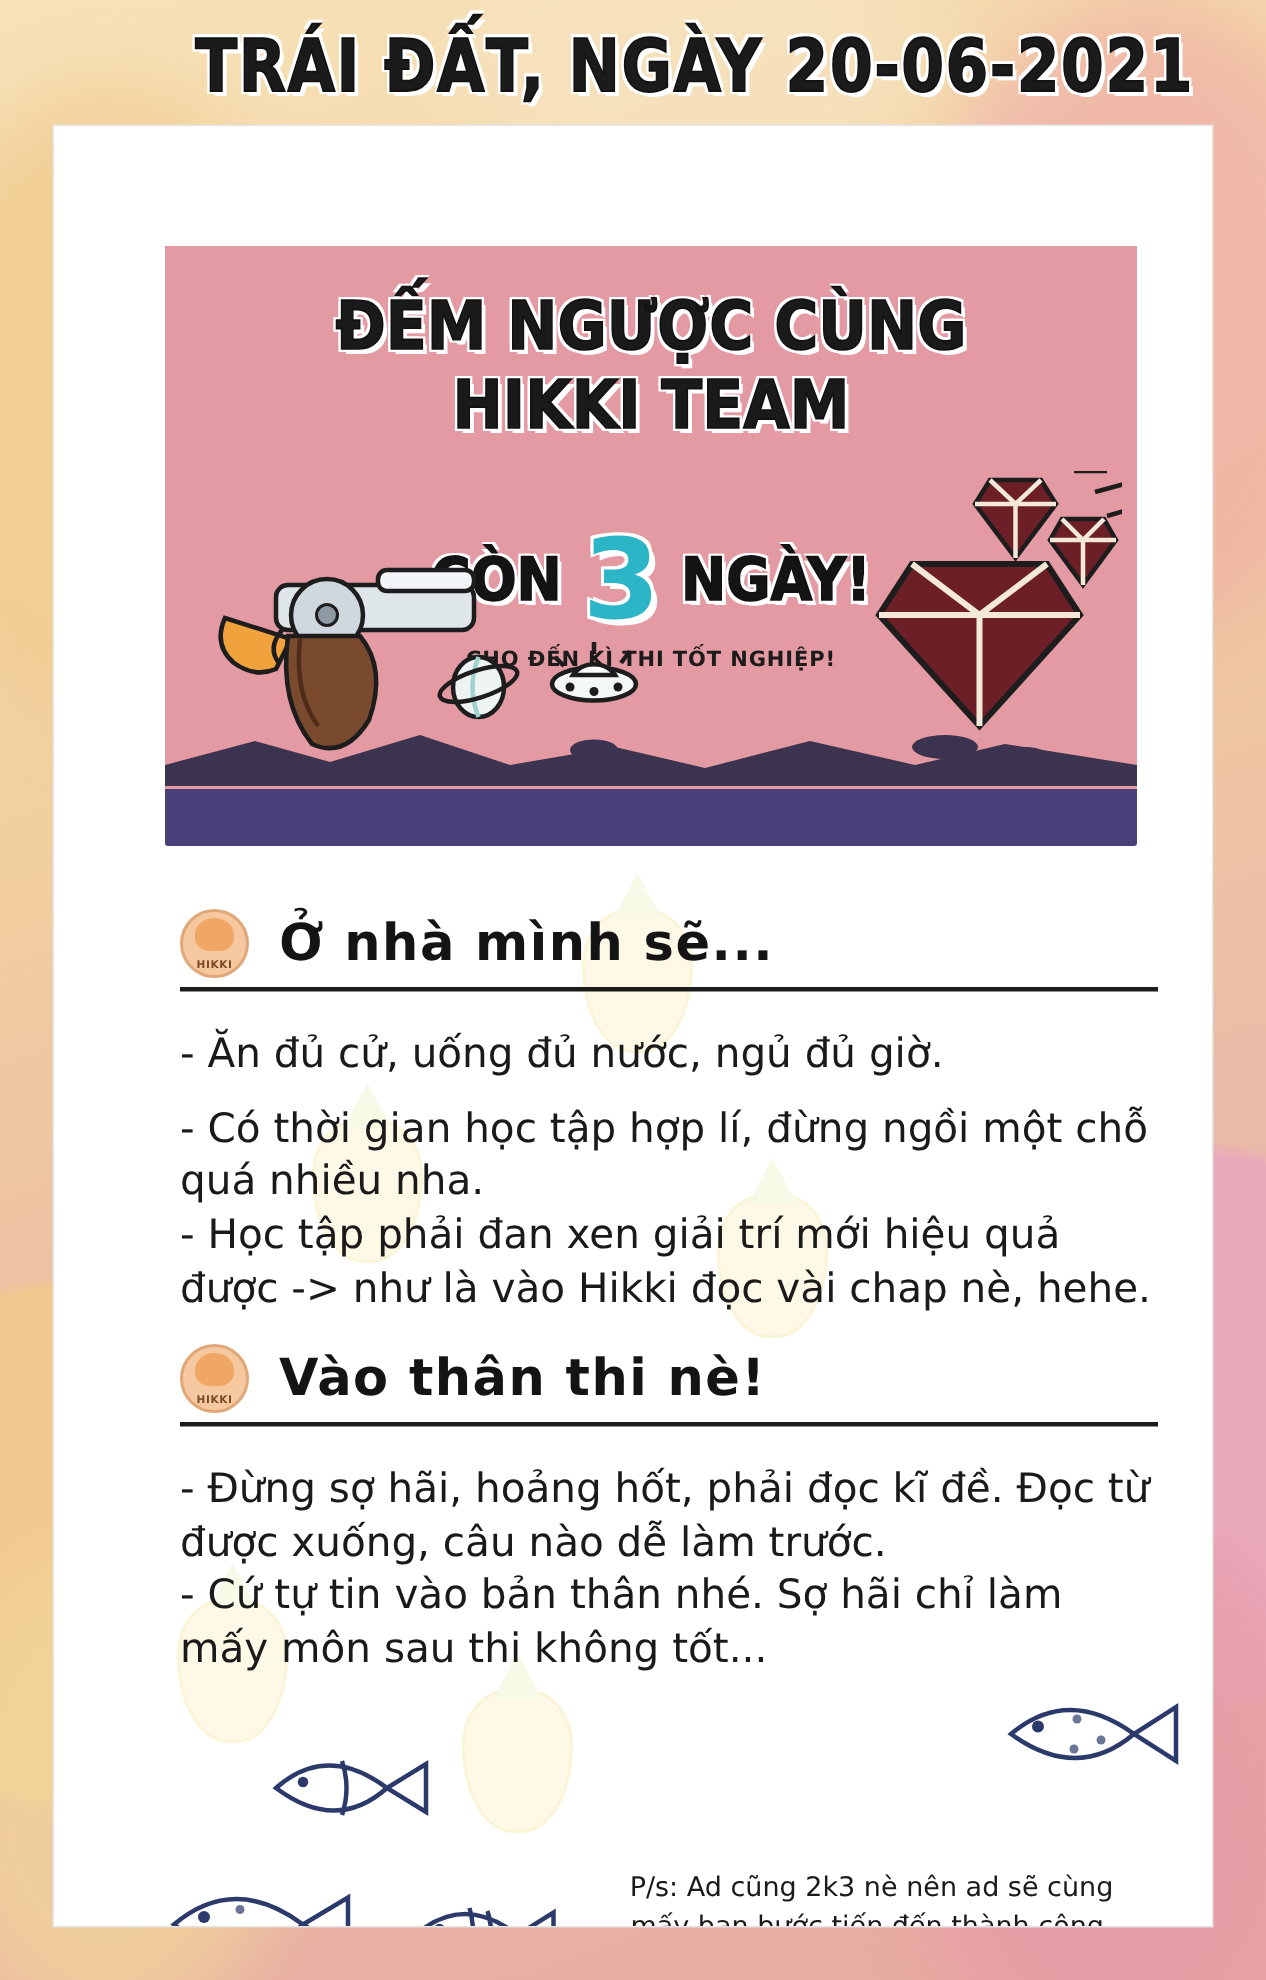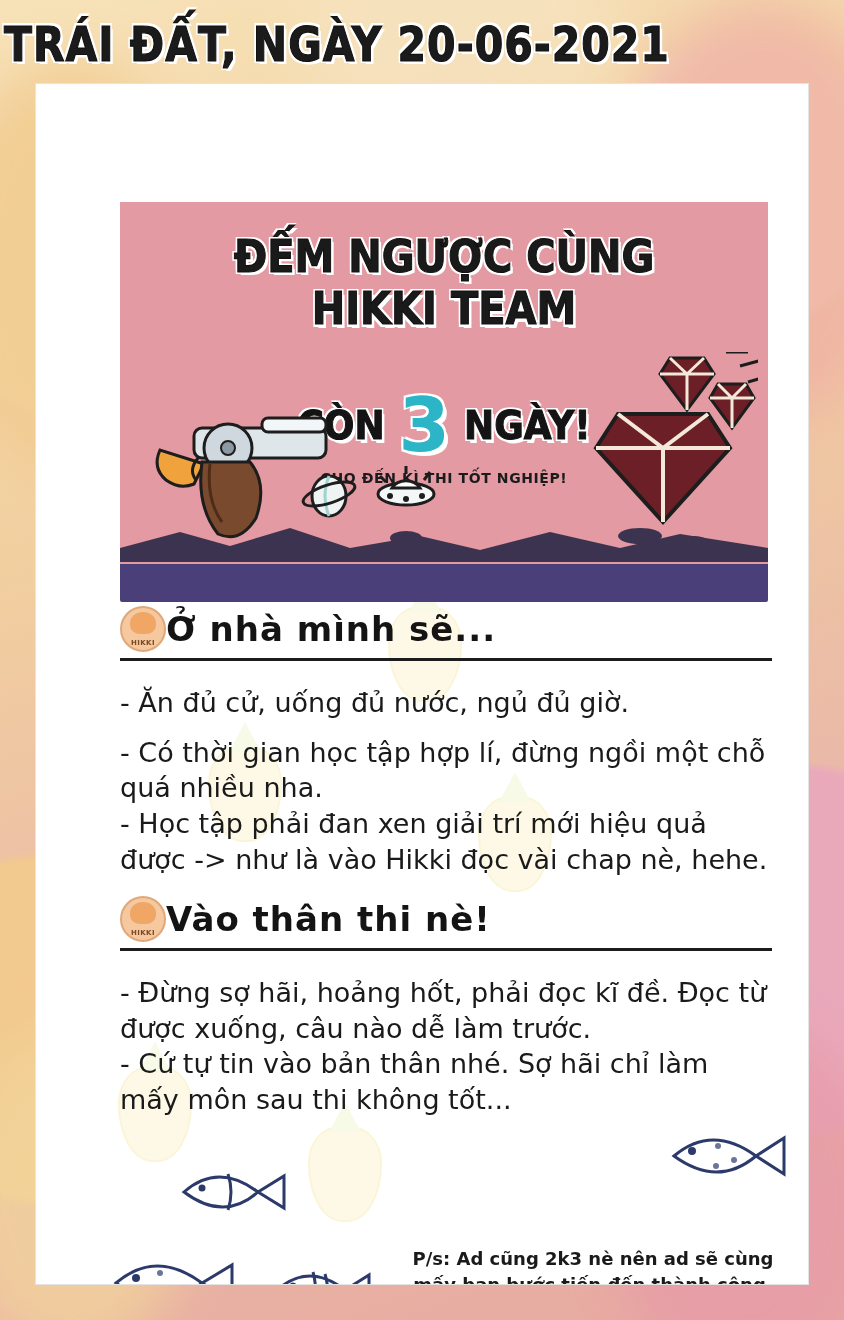--- a/index.html
+++ b/index.html
@@ -20,22 +20,22 @@
   
   .bg-blob{position:absolute;border-radius:50%;filter:blur(26px);opacity:.75;}
   .b1{left:-60px;top:60px;width:260px;height:420px;background:#f0c98d;}
   .b2{right:-70px;top:0px;width:300px;height:430px;background:#efb0a4;}
   .b3{right:-40px;bottom:-60px;width:280px;height:360px;background:#e79aa8;}
   .b4{left:-50px;bottom:-40px;width:240px;height:330px;background:#f2d59b;}
   .b5{left:300px;top:-90px;width:320px;height:240px;background:#f6e3c0;}
 
   
   .title-band{
-    position:absolute;left:4px;top:0;width:780px;height:88px;
-    display:flex;align-items:center;justify-content:flex-start;
+    position:absolute;left:16px;top:0;width:780px;height:88px;
+    display:flex;align-items:center;justify-content:flex-end;
     z-index:6;
   }
   .title-text{
     font-family:"DejaVu Sans", sans-serif;
     font-weight:bold;font-size:41px;letter-spacing:1px;
     color:#1b1b1b;
     -webkit-text-stroke:1px #111;
     text-shadow:3px 3px 0 #ffffff, -2px -2px 0 #ffffff, 2px -2px 0 #fff, -2px 2px 0 #fff;
     transform:scaleY(1.18);
     white-space:nowrap;
@@ -54,21 +54,21 @@
   
   .pineapple{position:absolute;opacity:.45;pointer-events:none;}
   .pine-body{width:70px;height:92px;border-radius:42% 42% 46% 46%/38% 38% 60% 60%;
     background:#fdf3c8;border:2px solid #f7e9a8;}
   .pine-leaf{position:absolute;left:50%;top:-24px;transform:translateX(-50%);
     width:0;height:0;border-left:16px solid transparent;border-right:16px solid transparent;
     border-bottom:30px solid #eef6c8;}
 
   
   .banner{
-    position:absolute;left:62px;top:58px;width:648px;height:311px;margin-top:38px;
+    position:absolute;left:52px;top:58px;width:648px;height:311px;
   }
   .banner-shadow{
     position:absolute;left:0;top:18px;width:648px;height:382px;background:#4b3f7a;
     border-radius:2px;
   }
   .banner-pink{
     position:absolute;left:0;top:0;width:648px;height:362px;background:#e39aa2;
   }
   .banner-title{
     position:absolute;left:0;top:34px;width:648px;text-align:center;
@@ -98,21 +98,21 @@
 
   
   .gun{position:absolute;left:22px;top:190px;}
   .diamonds{position:absolute;right:10px;top:150px;}
   .ufo{position:absolute;left:250px;top:258px;}
   .planet{position:absolute;left:178px;top:262px;}
   .ground{position:absolute;left:0;top:300px;width:648px;height:60px;}
 
   
   .sec{position:absolute;left:62px;width:652px;}
-  .sec-head{display:flex;align-items:center;gap:0;}
+  .sec-head{display:flex;align-items:center;gap:20px;}
   .hikki-badge{
     width:42px;height:42px;border-radius:50%;
     background:#f6c8a0;border:2px solid #e0a878;
     position:relative;flex:0 0 auto;overflow:hidden;
   }
   .hikki-badge:before{
     content:"";position:absolute;left:8px;top:4px;width:26px;height:22px;
     background:#f0a765;border-radius:50% 50% 40% 40%;
   }
   .hikki-badge:after{
@@ -122,22 +122,22 @@
   .sec-title{
     font-size:34px;font-weight:bold;color:#141414;letter-spacing:1px;
     font-family:"DejaVu Sans", sans-serif;
   }
   .rule{height:3px;background:#1c1c1c;margin-top:6px;width:100%;}
   .body-text{
     margin-top:24px;font-size:27px;line-height:1.32;color:#1a1a1a;
     font-family:"DejaVu Sans", sans-serif;
   }
   .ps{
-    position:absolute;left:300px;top:1140px;width:470px;text-align:center;
-    font-size:18px;line-height:1.45;color:#1a1a1a;font-weight:700;
+    position:absolute;left:288px;top:1140px;width:470px;text-align:center;
+    font-size:18px;line-height:1.45;color:#1a1a1a;font-weight:400;
   }
   .fish{position:absolute;}
 </style>
 </head>
 <body>
 
 <div class="poster">
 
   <div class="bg-blob b1"></div>
   <div class="bg-blob b2"></div>

